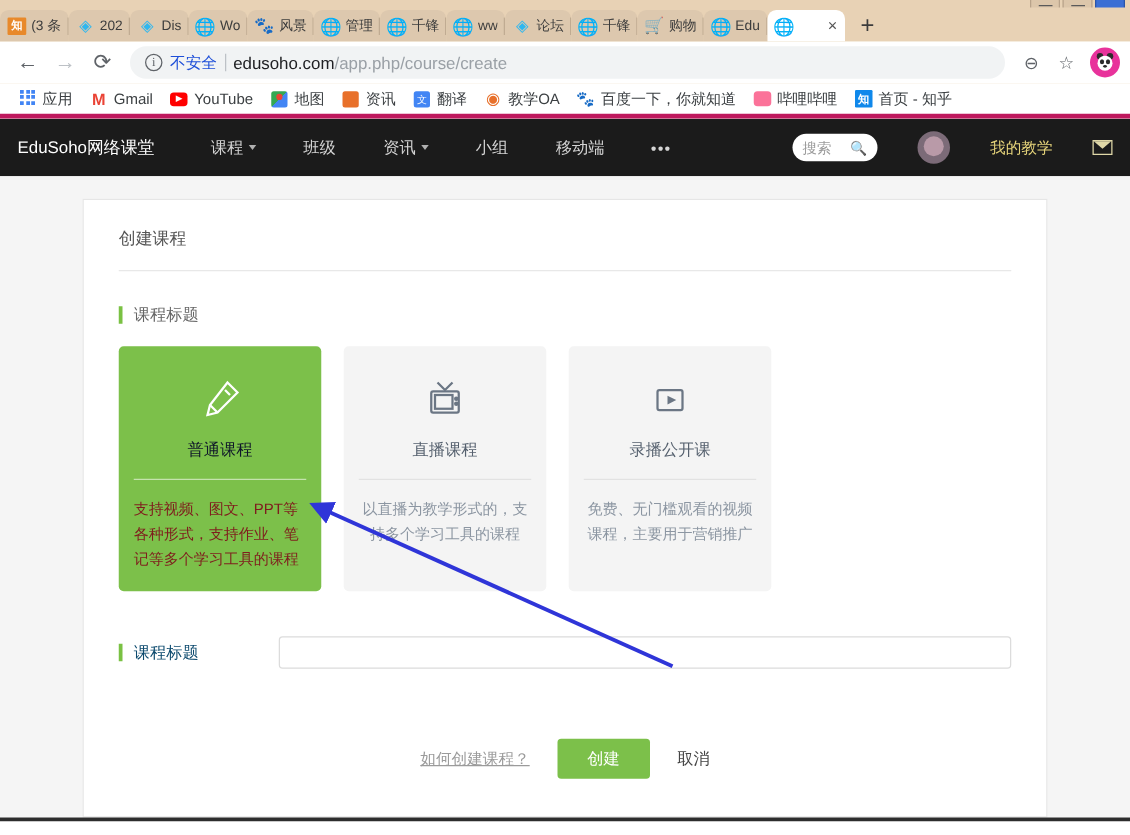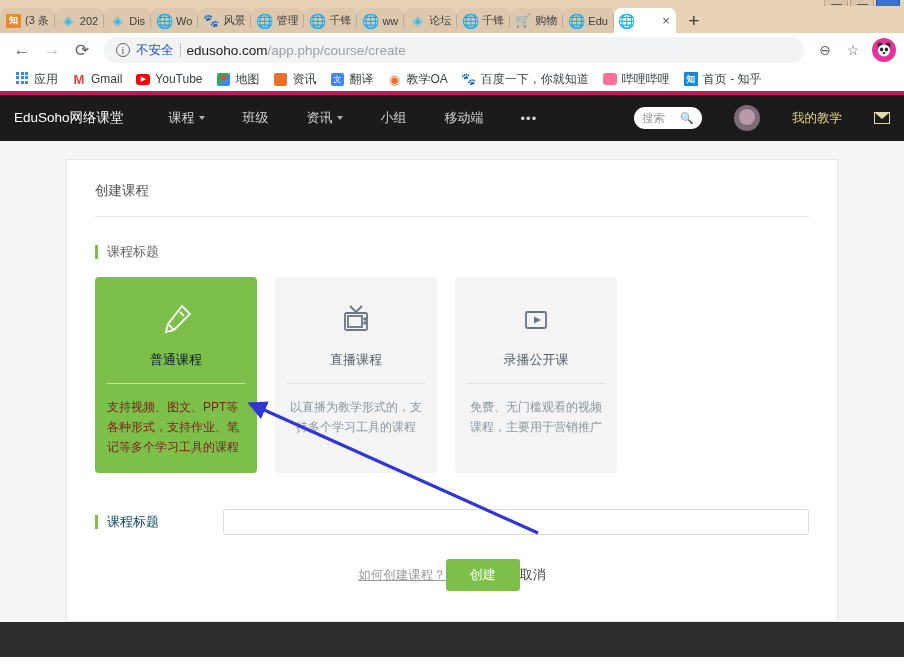--- a/index.html
+++ b/index.html
@@ -377,21 +377,22 @@
     border-radius: 3px;
     background: #fff;
     font-size: 13px;
     padding: 0 8px;
     color: #333;
     outline: none;
     font-family: "Liberation Sans", sans-serif;
   }
   .actions {
     display: flex; align-items: center; justify-content: center;
-    margin-top: 24px;
+    gap: 22px;
+    margin-top: 56px;
   }
   .how-link { font-size: 12.5px; color: #9b9b9b; }
   .btn-create {
     background: #7cc04a;
     color: #fff;
     font-size: 13px;
     border: none;
     border-radius: 3px;
     padding: 7px 24px;
     font-family: "Liberation Sans", sans-serif;

